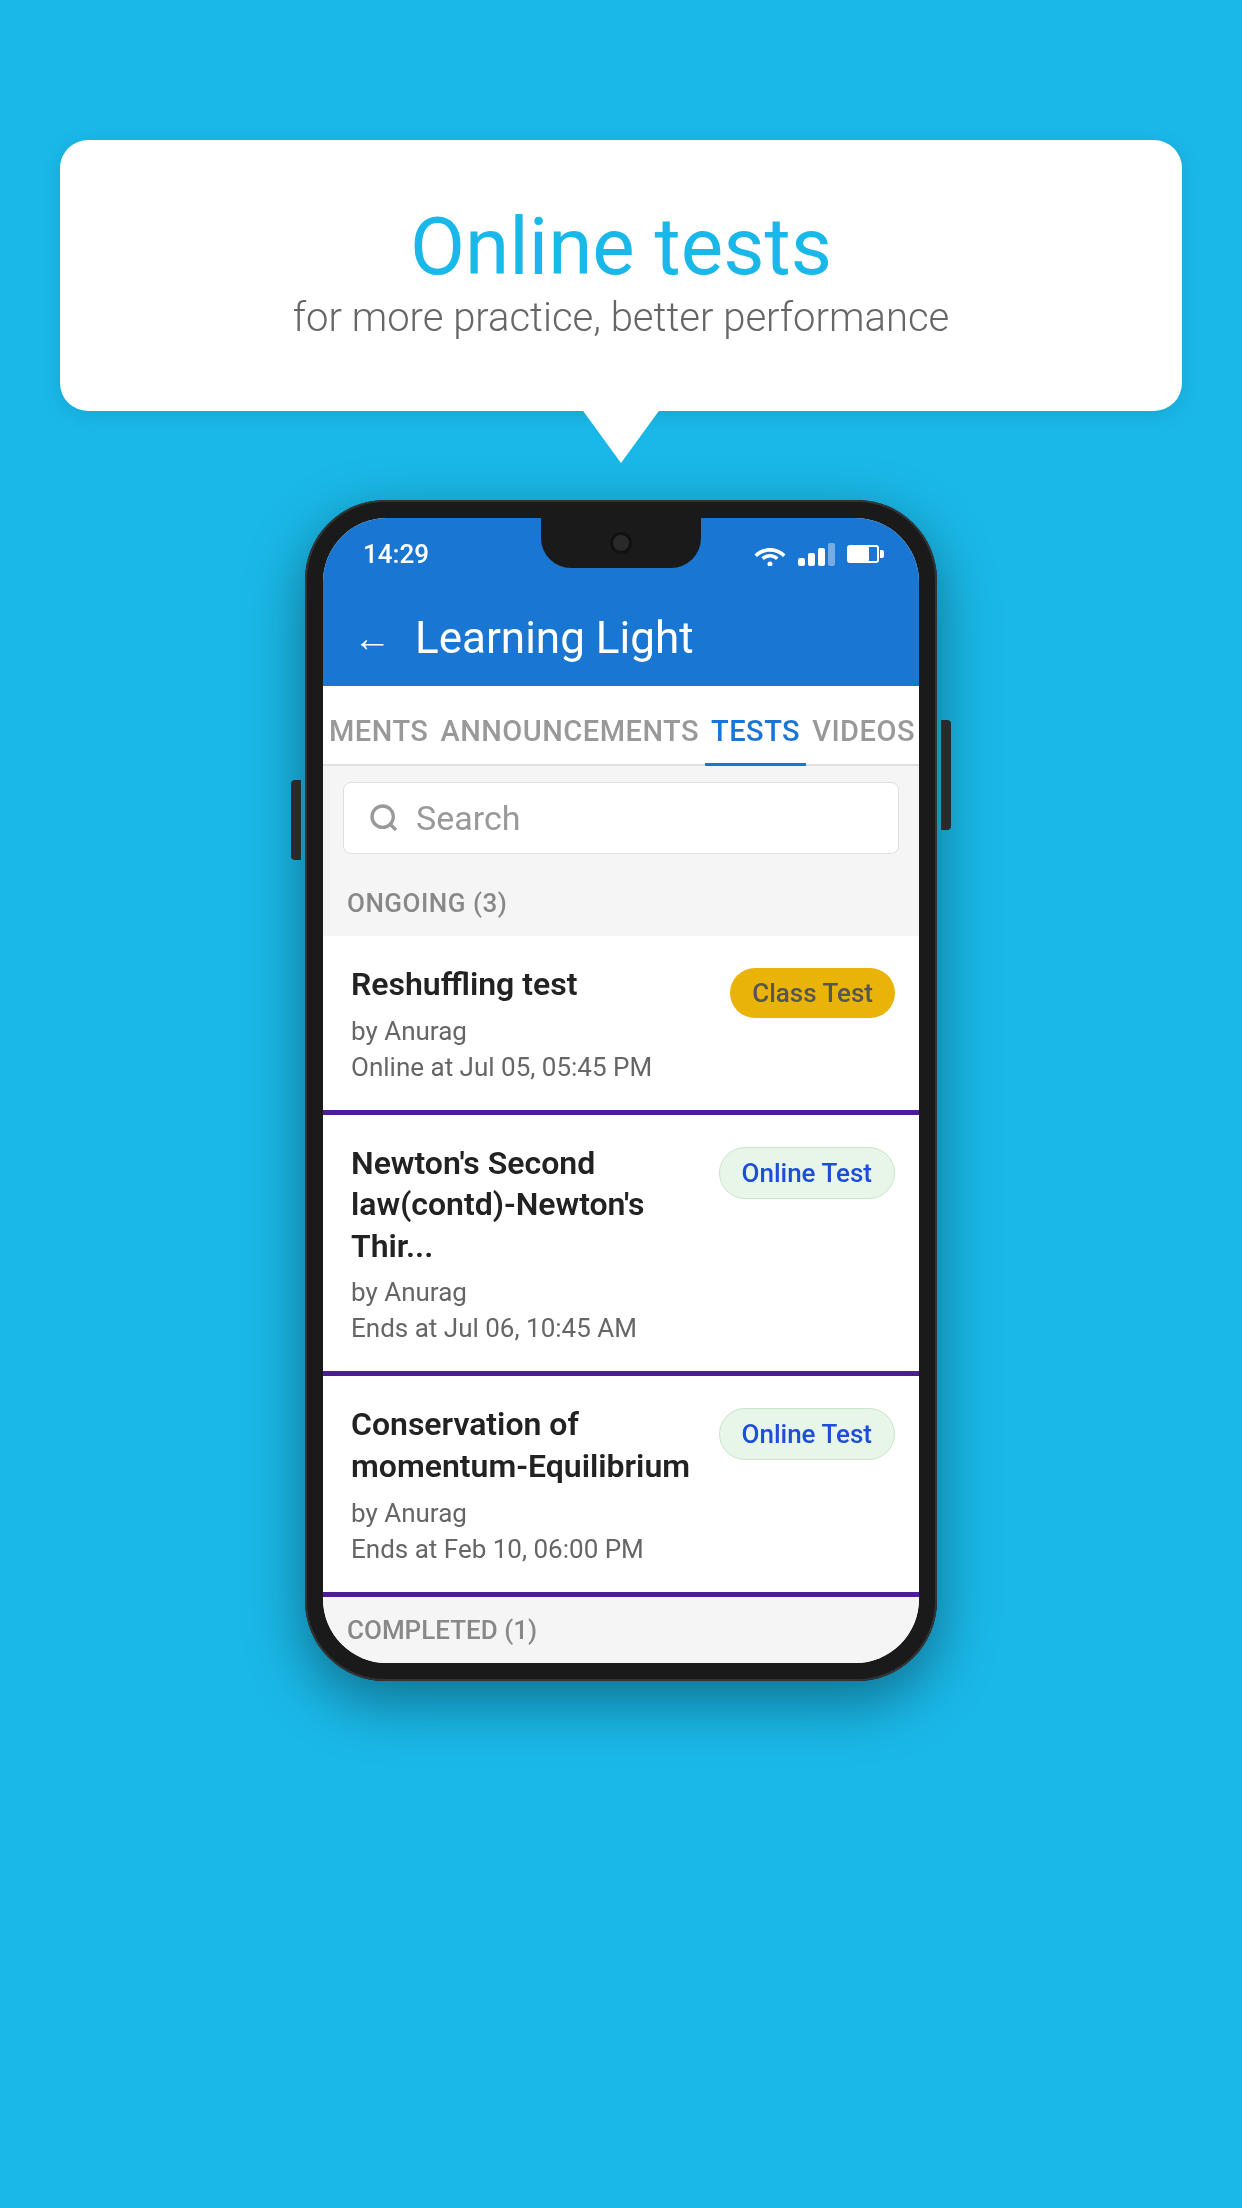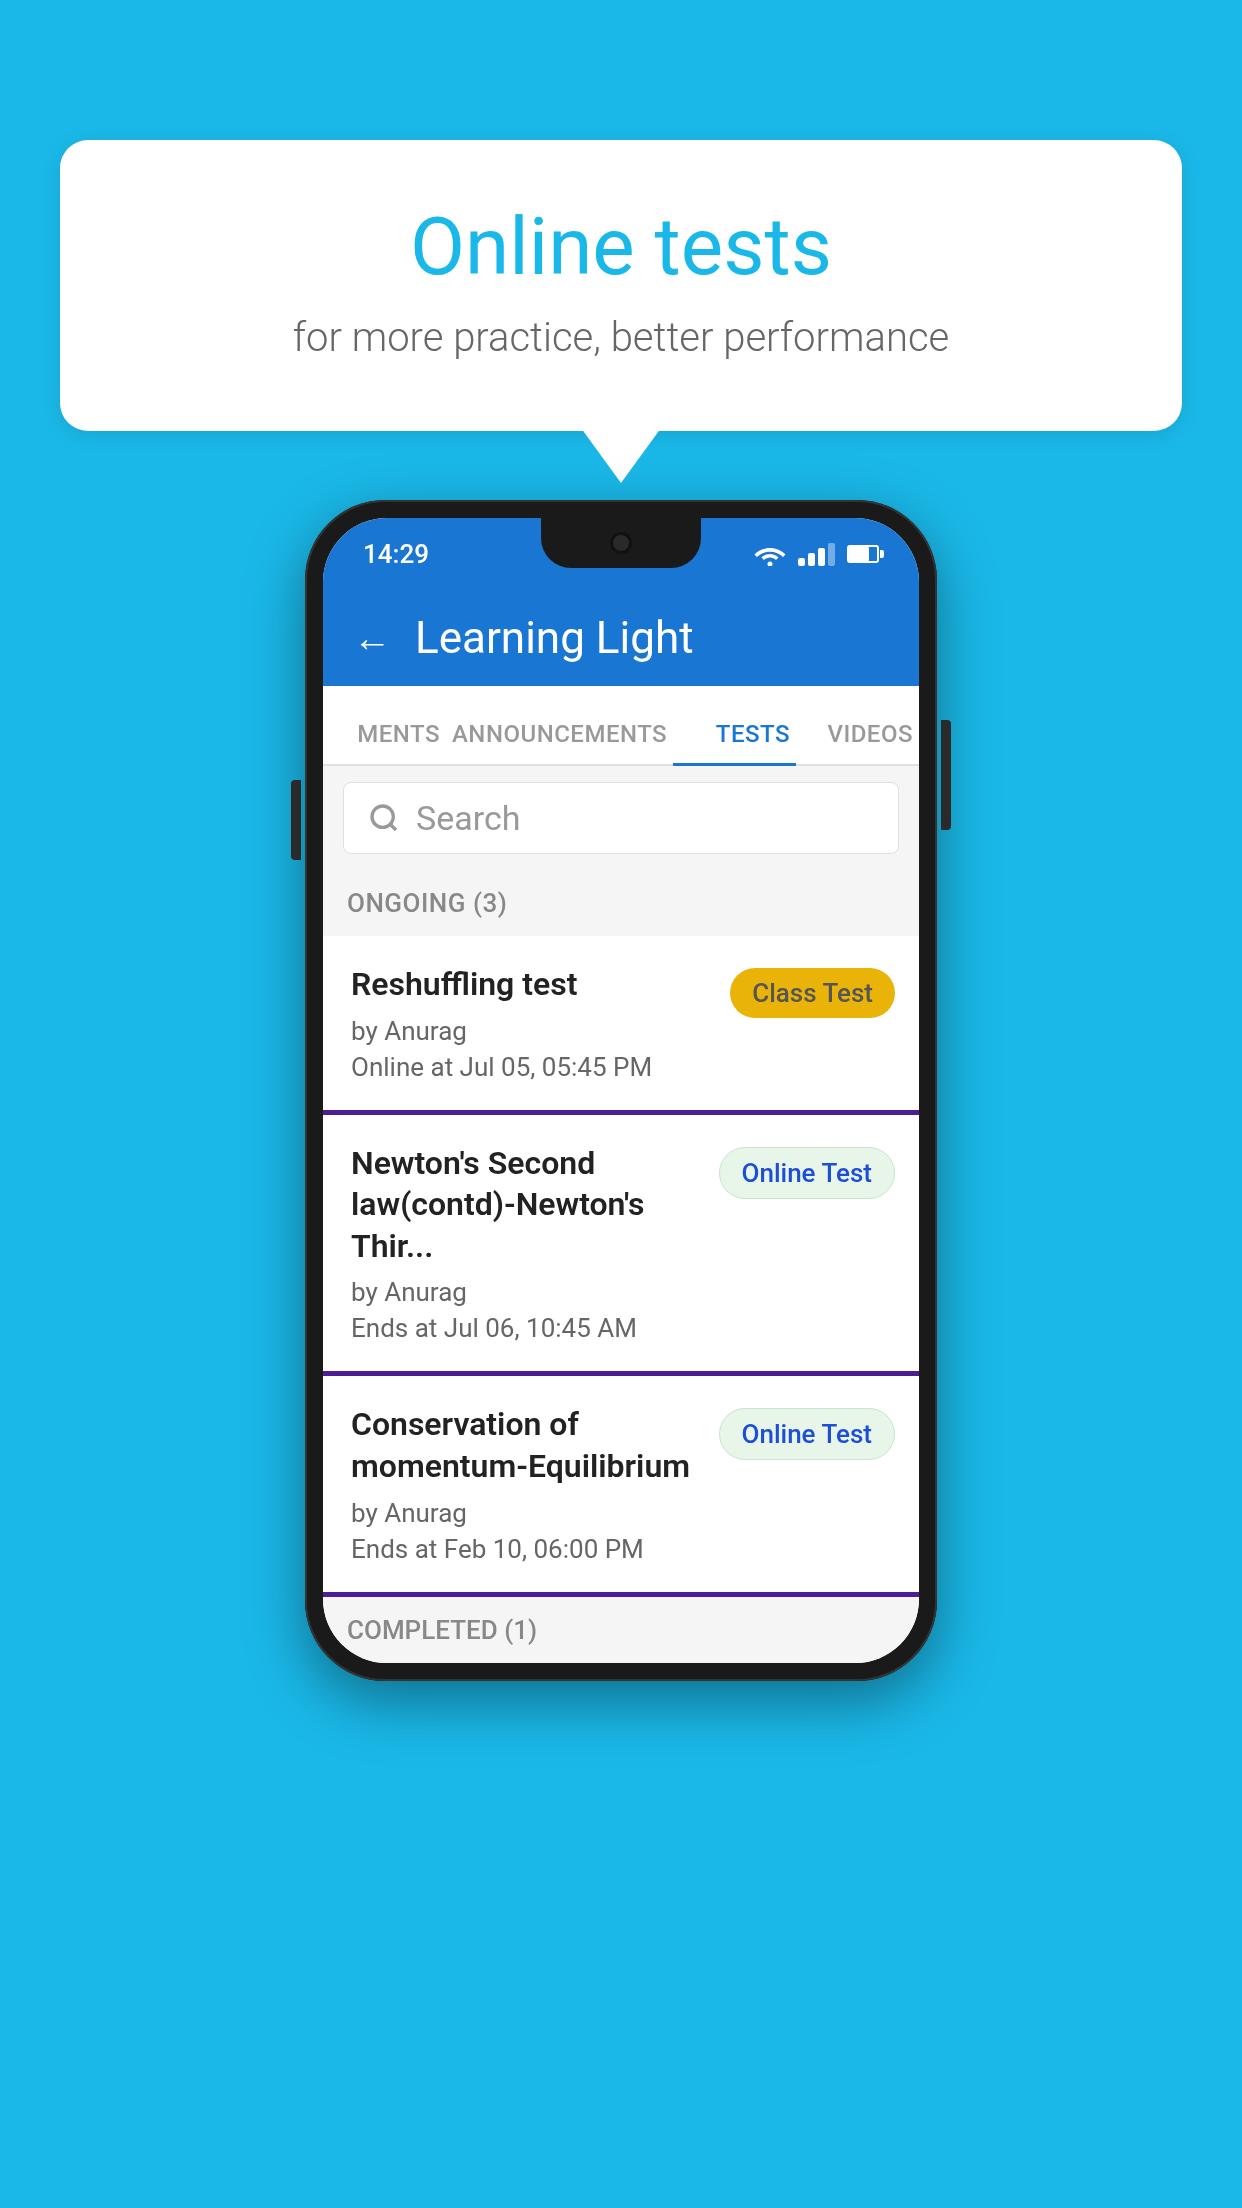--- a/index.html
+++ b/index.html
@@ -40,21 +40,20 @@
       height: 0;
       border-left: 40px solid transparent;
       border-right: 40px solid transparent;
       border-top: 55px solid white;
     }
 
     .speech-bubble h1 {
       font-size: 80px;
       color: #1ab8e8;
       font-weight: 400;
-      margin-bottom: 20px;
     }
 
     .speech-bubble p {
       font-size: 40px;
       color: #666;
       font-weight: 300;
     }
 
     
     .phone-wrapper {
@@ -217,23 +216,23 @@
     .tabs-bar {
       background: white;
       display: flex;
       border-bottom: 2px solid #e0e0e0;
       height: 80px;
       align-items: flex-end;
     }
 
     .tab {
       flex: 1;
-      text-align: right;
+      text-align: left;
       padding: 0 6px 16px;
-      font-size: 24px;
+      font-size: 29px;
       color: #999;
       letter-spacing: 0.5px;
       position: relative;
       font-weight: 500;
     }
 
     .tab.active {
       color: #1976d2;
     }
 

